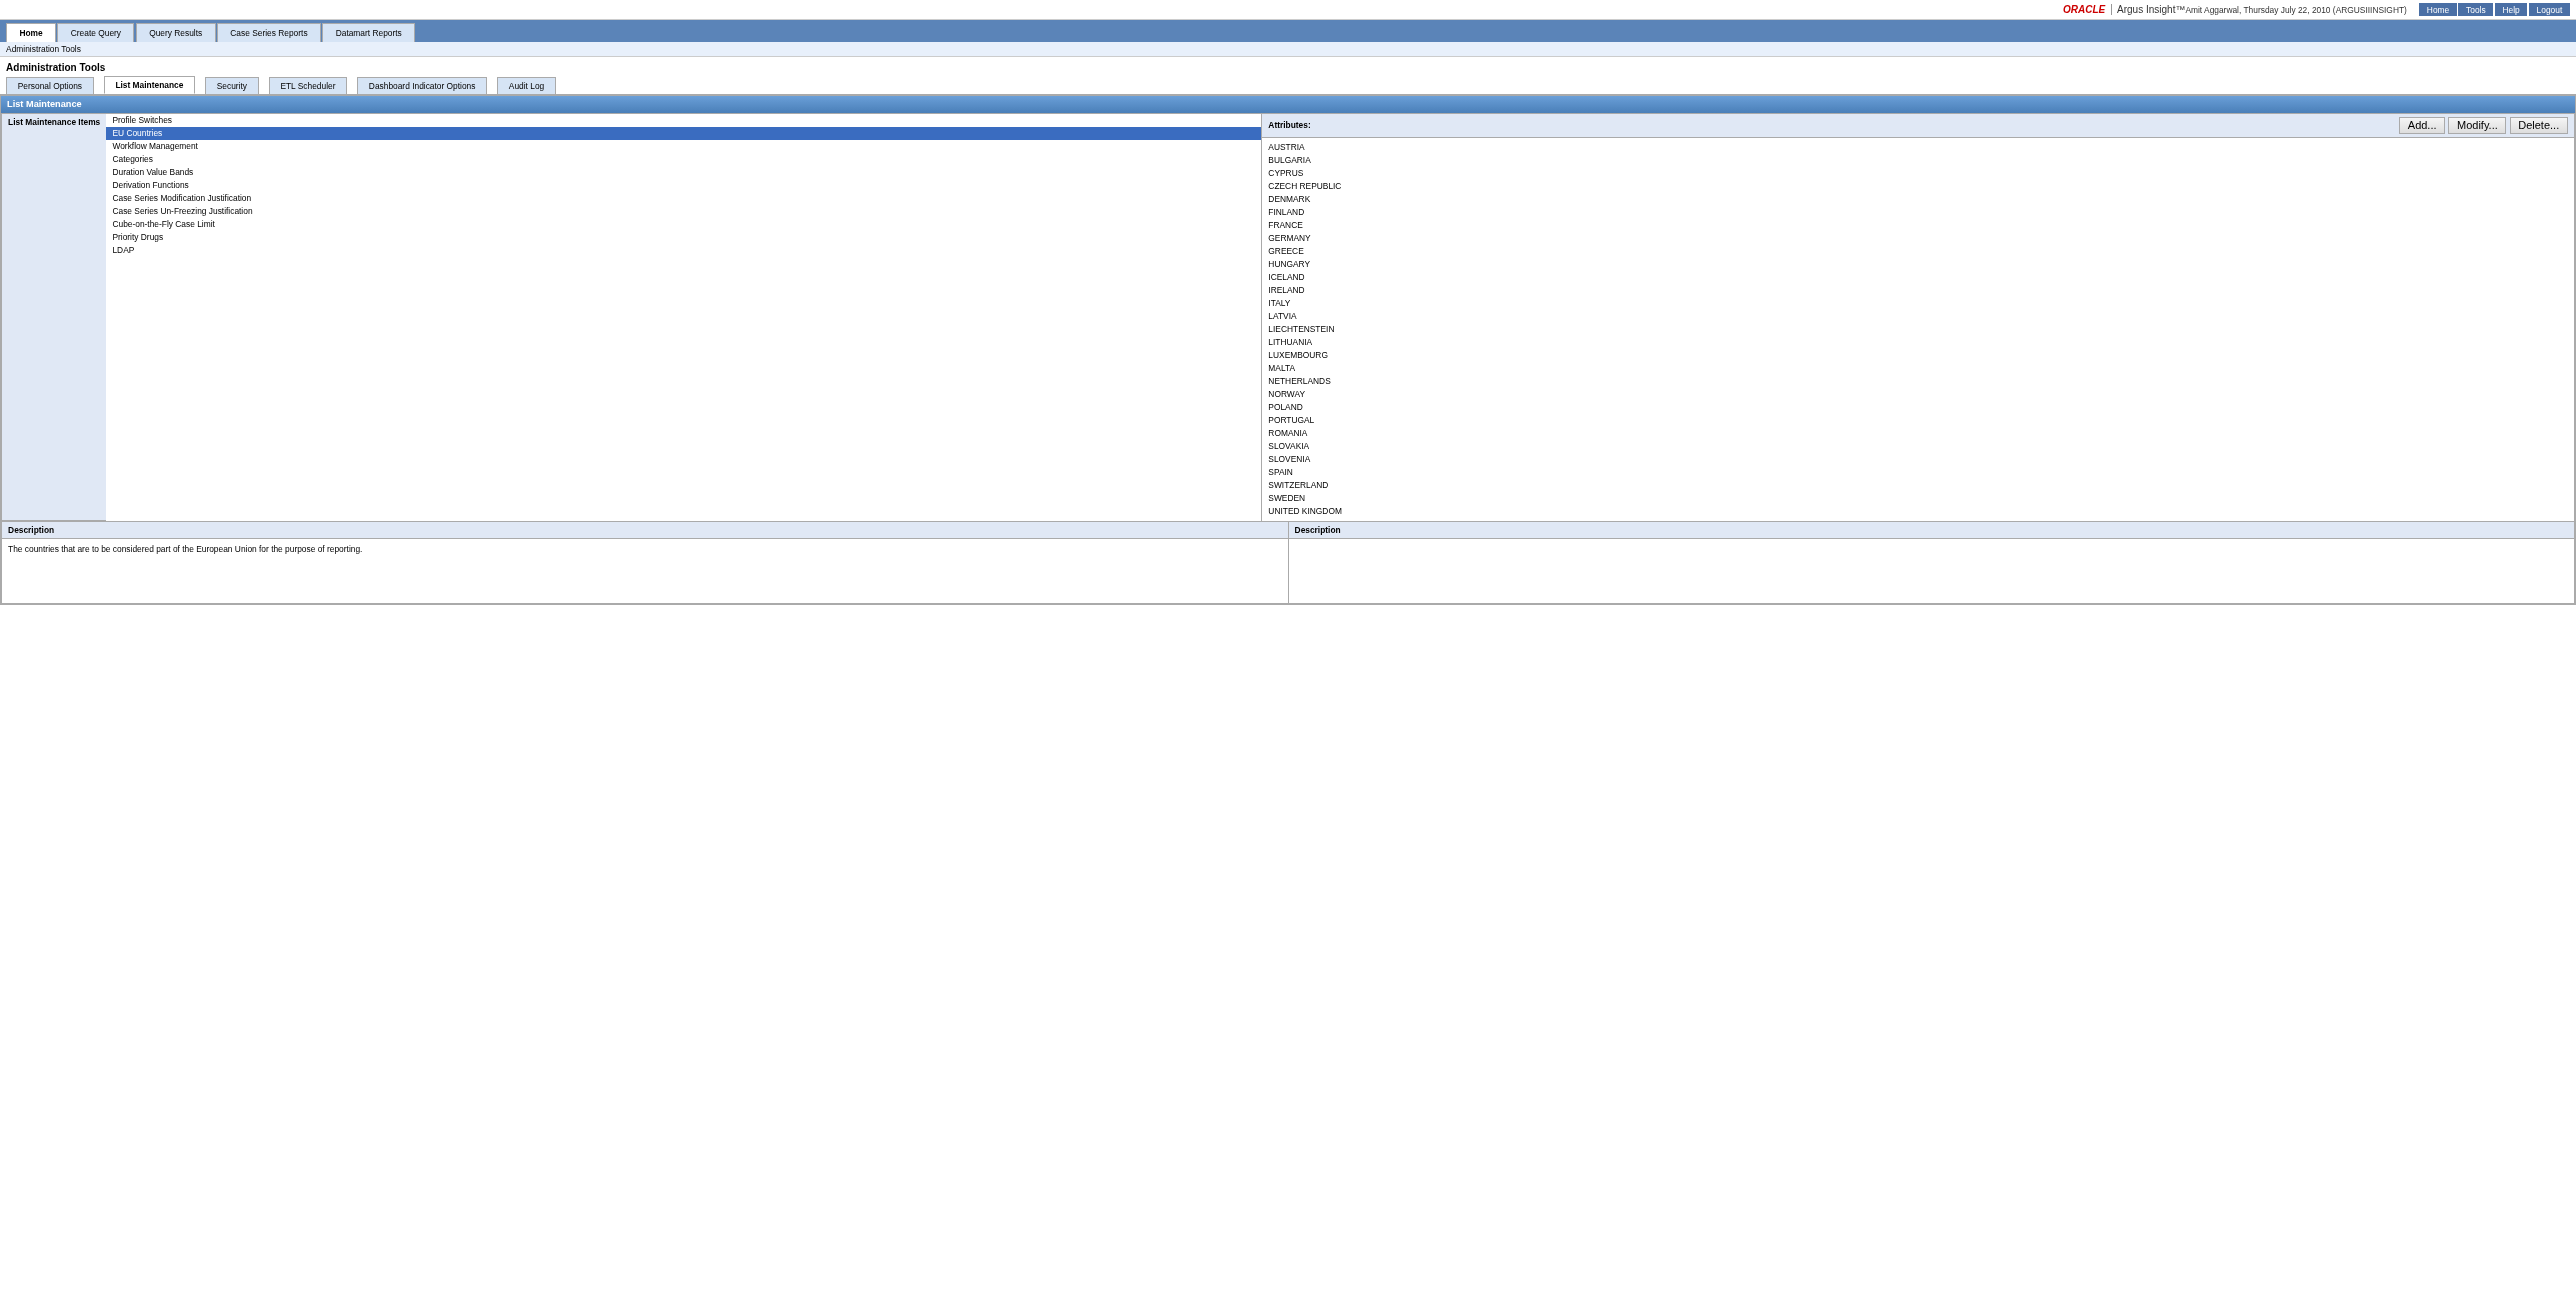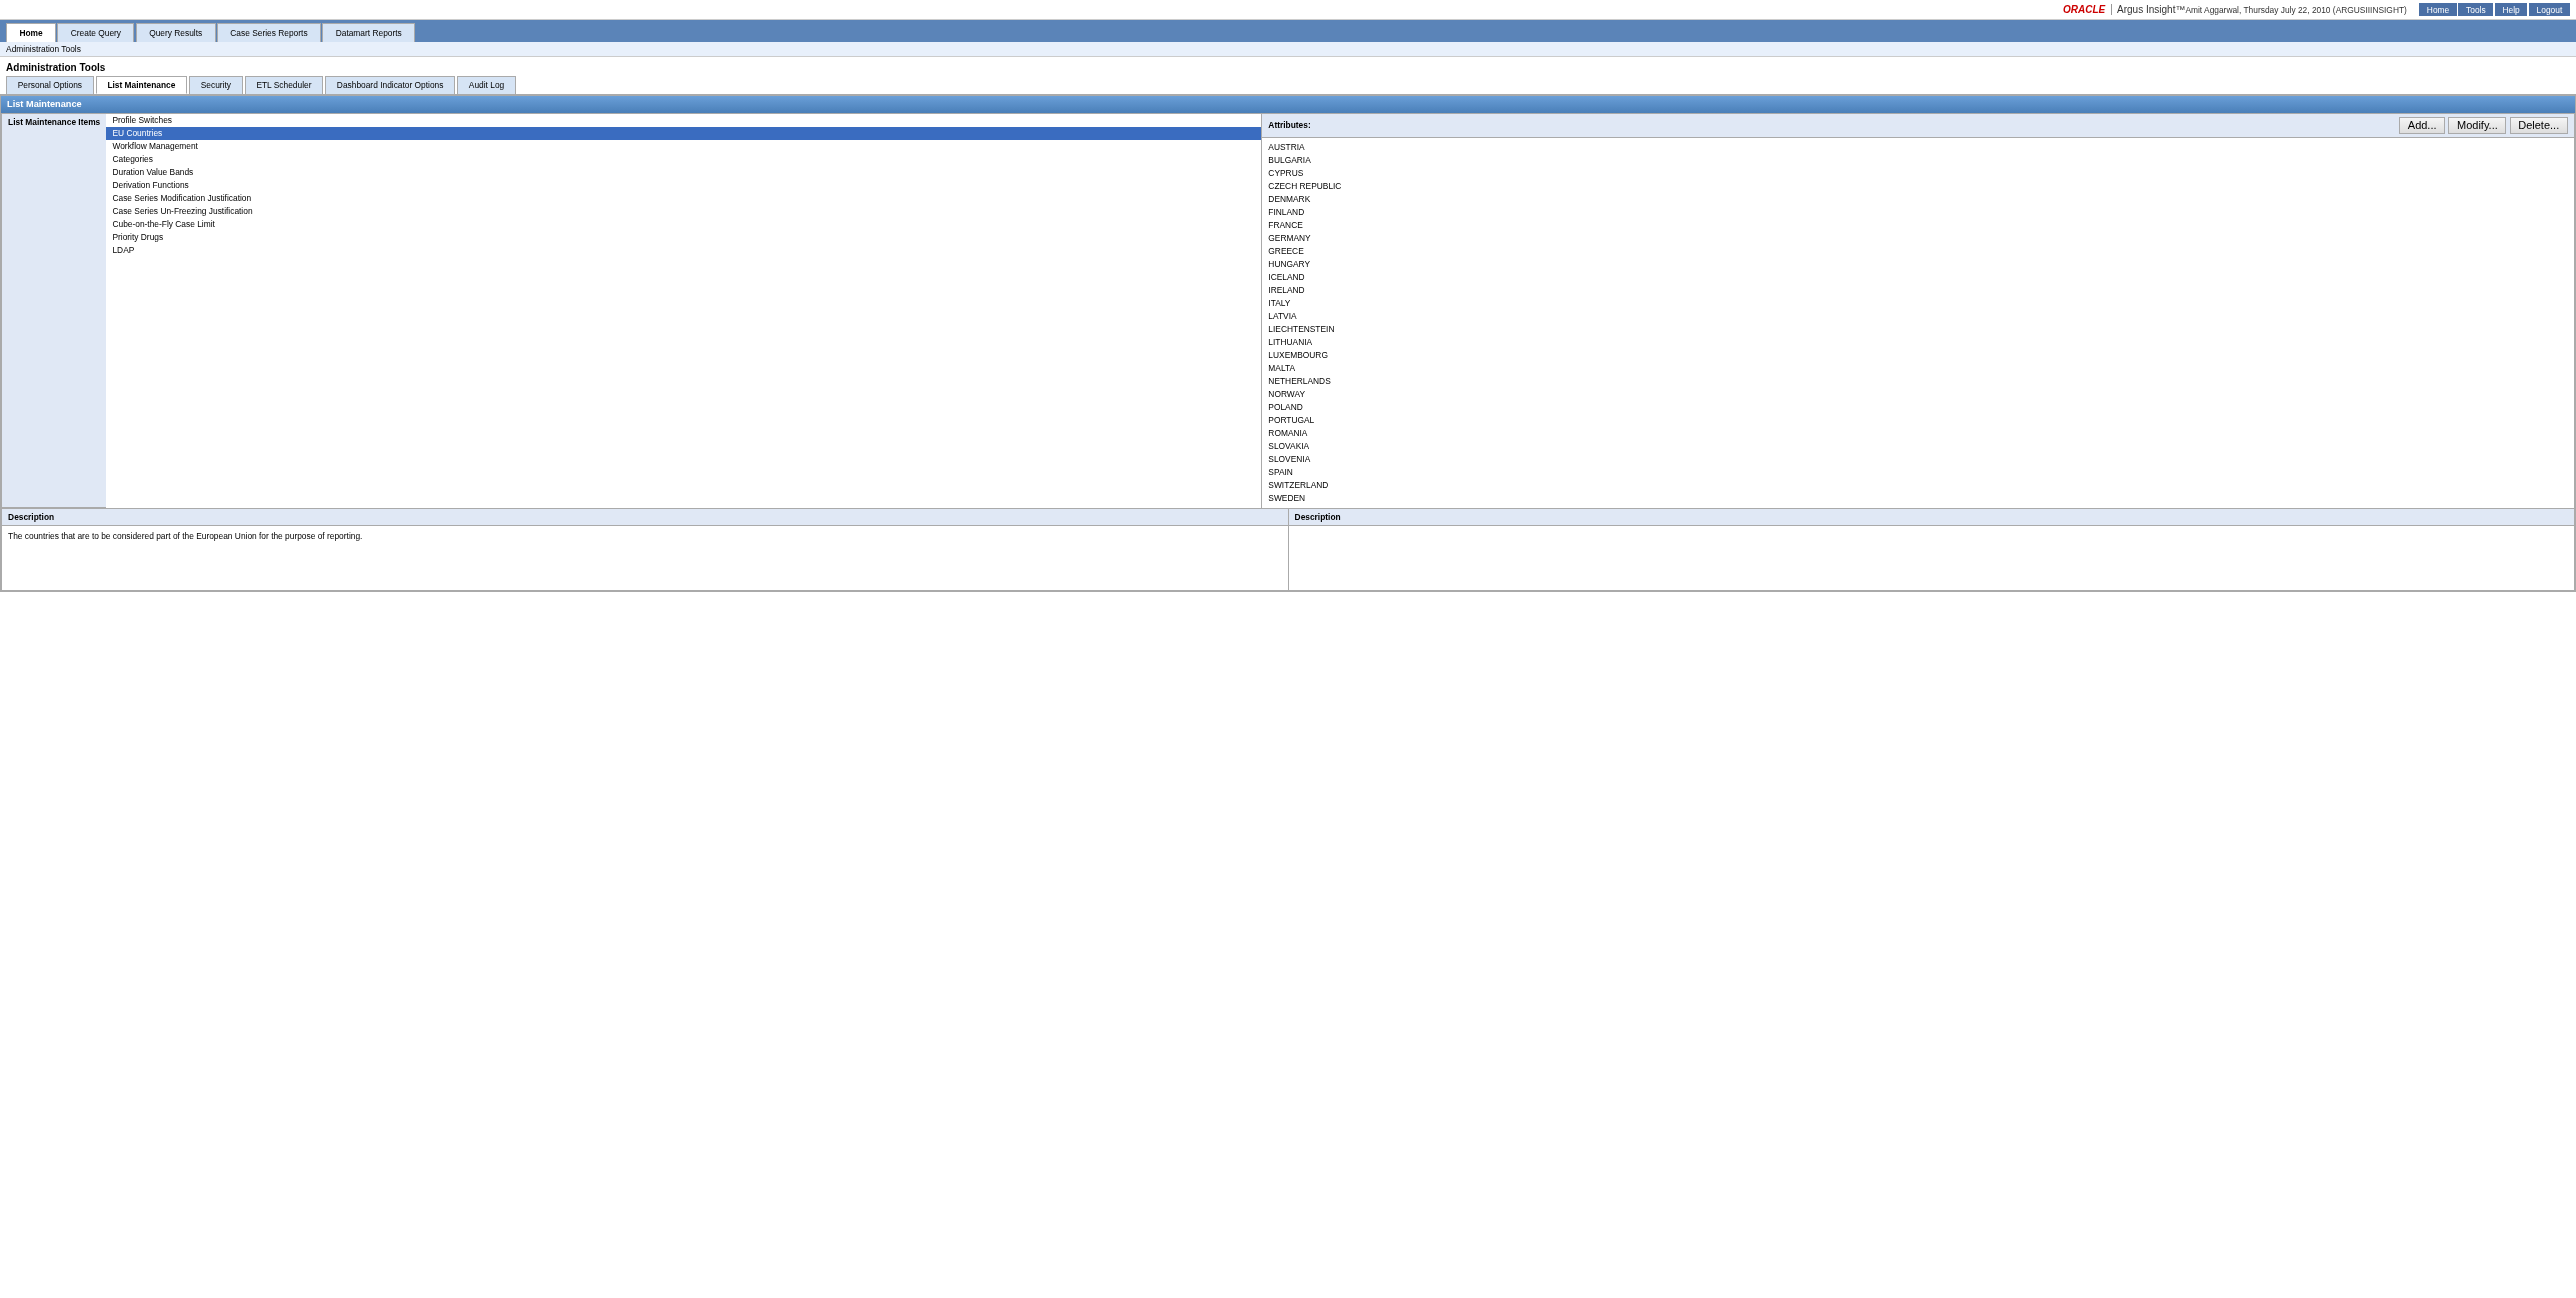--- a/index.html
+++ b/index.html
@@ -82,23 +82,24 @@
     
     #page-title-bar {
       padding: 4.6px 6.1px 3.1px 6.1px;
       font-size: 10px;
       font-weight: bold;
     }
 
     
     #sub-tabs {
       display: flex;
-      gap: 2px;
+      gap: 10px;
       padding: 0 6.1px;
       border-bottom: 0.8px solid #aaa;
+      align-items: center;
     }
     .sub-tab {
       background: #d6e4f5;
       border: 0.8px solid #aaa;
       border-bottom: none;
       padding: 3.1px 10.7px;
       font-size: 8.4px;
       cursor: pointer;
       color: #000;
     }
@@ -333,20 +334,21 @@
         <div class="attr-item">NETHERLANDS</div>
         <div class="attr-item">NORWAY</div>
         <div class="attr-item">POLAND</div>
         <div class="attr-item">PORTUGAL</div>
         <div class="attr-item">ROMANIA</div>
         <div class="attr-item">SLOVAKIA</div>
         <div class="attr-item">SLOVENIA</div>
         <div class="attr-item">SPAIN</div>
         <div class="attr-item">SWITZERLAND</div>
         <div class="attr-item">SWEDEN</div>
+        <div class="attr-item">UNITED KINGDOM</div>
       </div>
     </div>
   </div>
 
   <div id="bottom-panels">
     <div class="desc-panel">
       <div class="desc-header">Description</div>
       <div class="desc-content">
         <span>The countries that are to be considered part of the European Union for the purpose of reporting.</span>
       </div>

